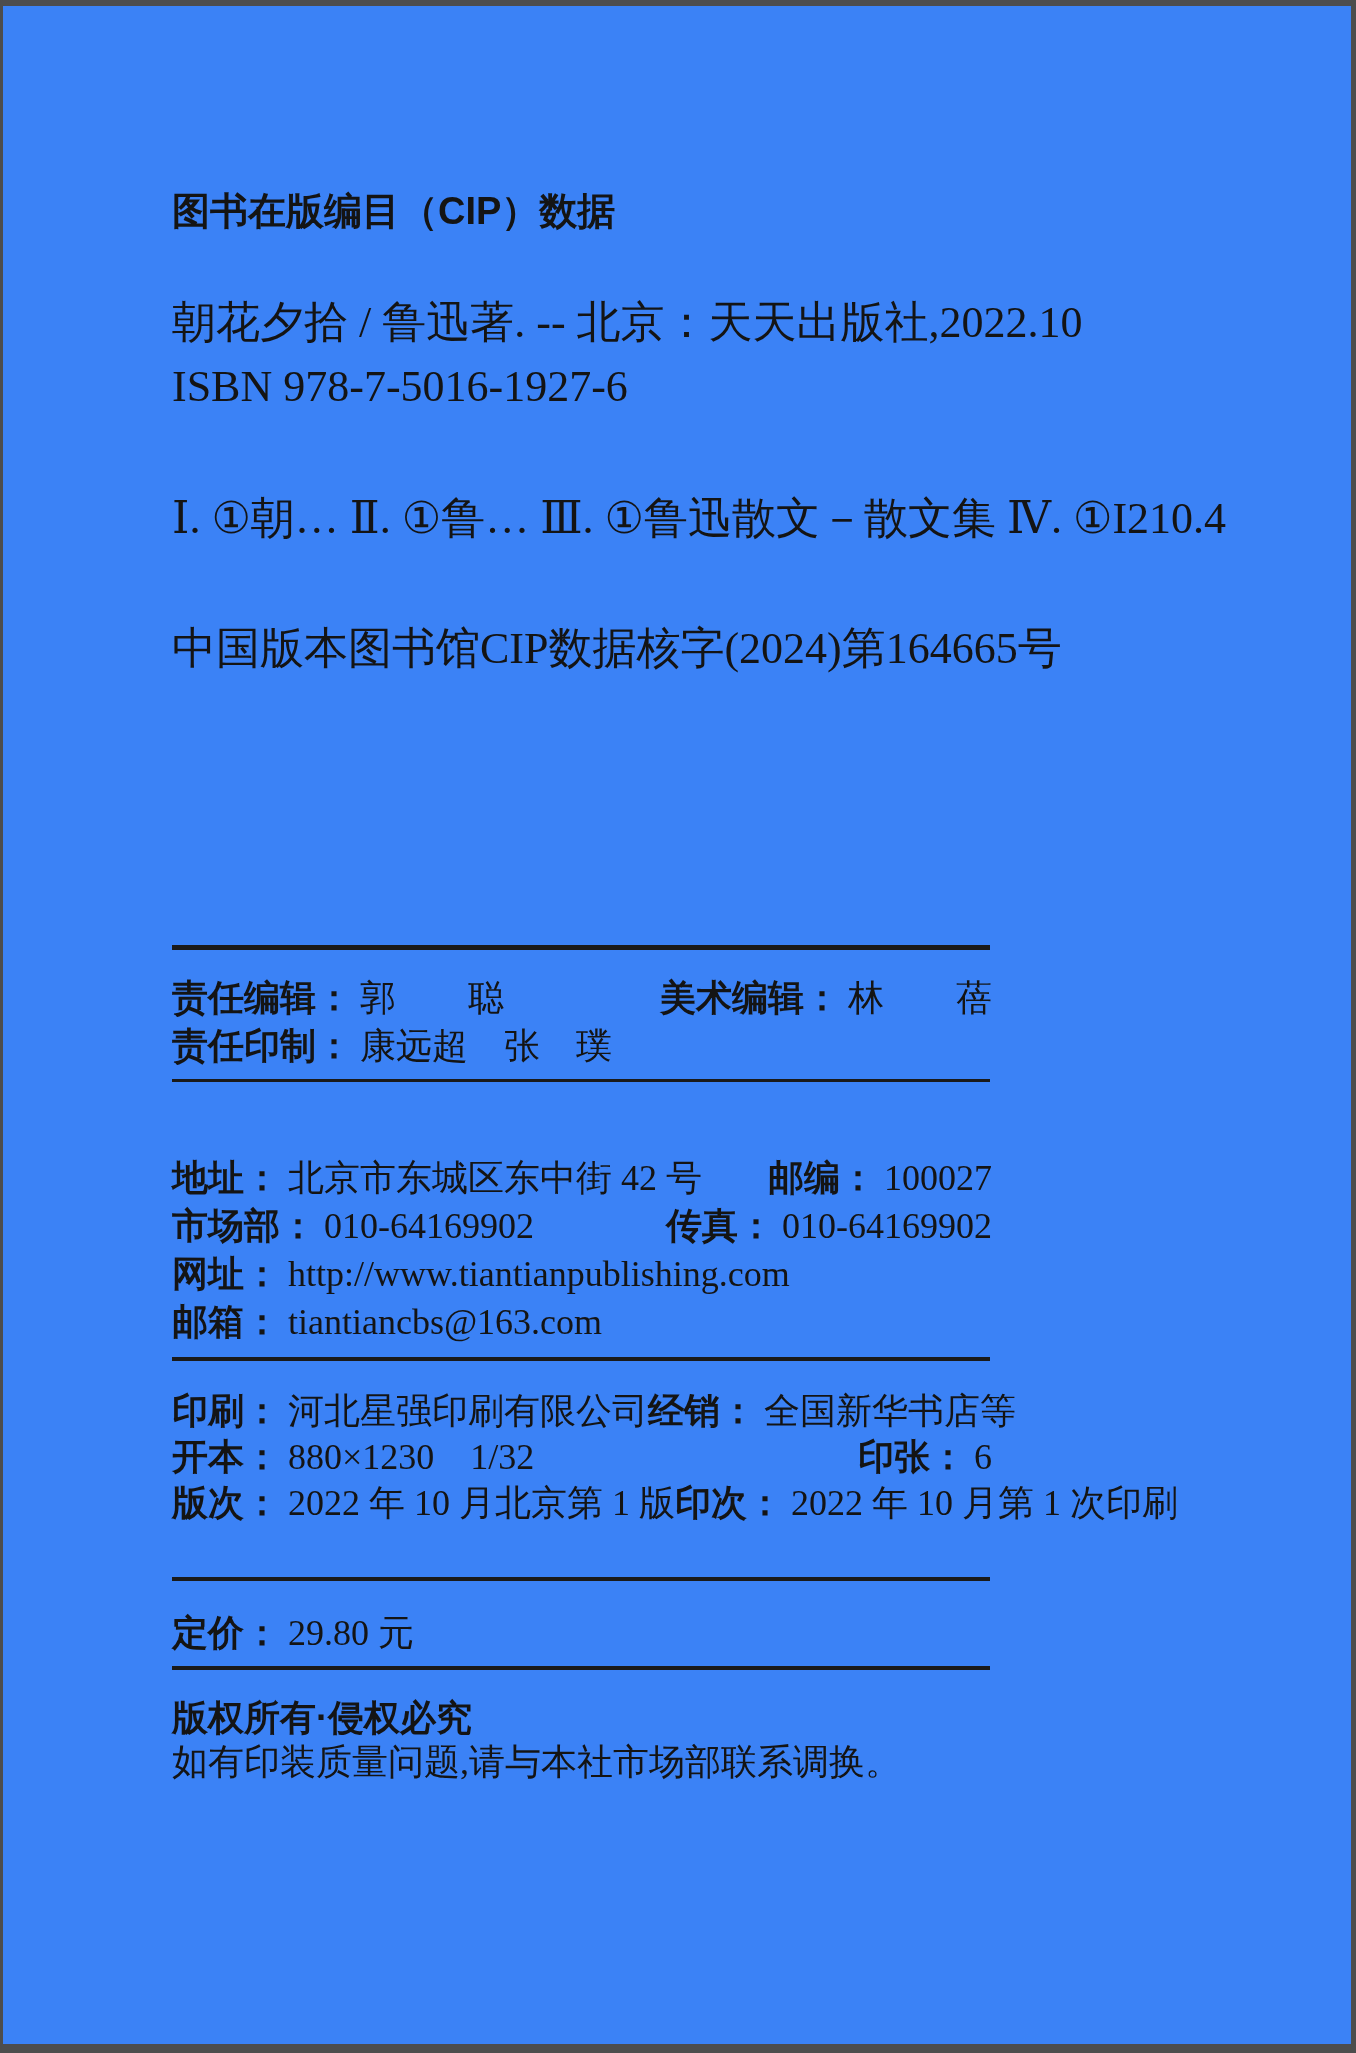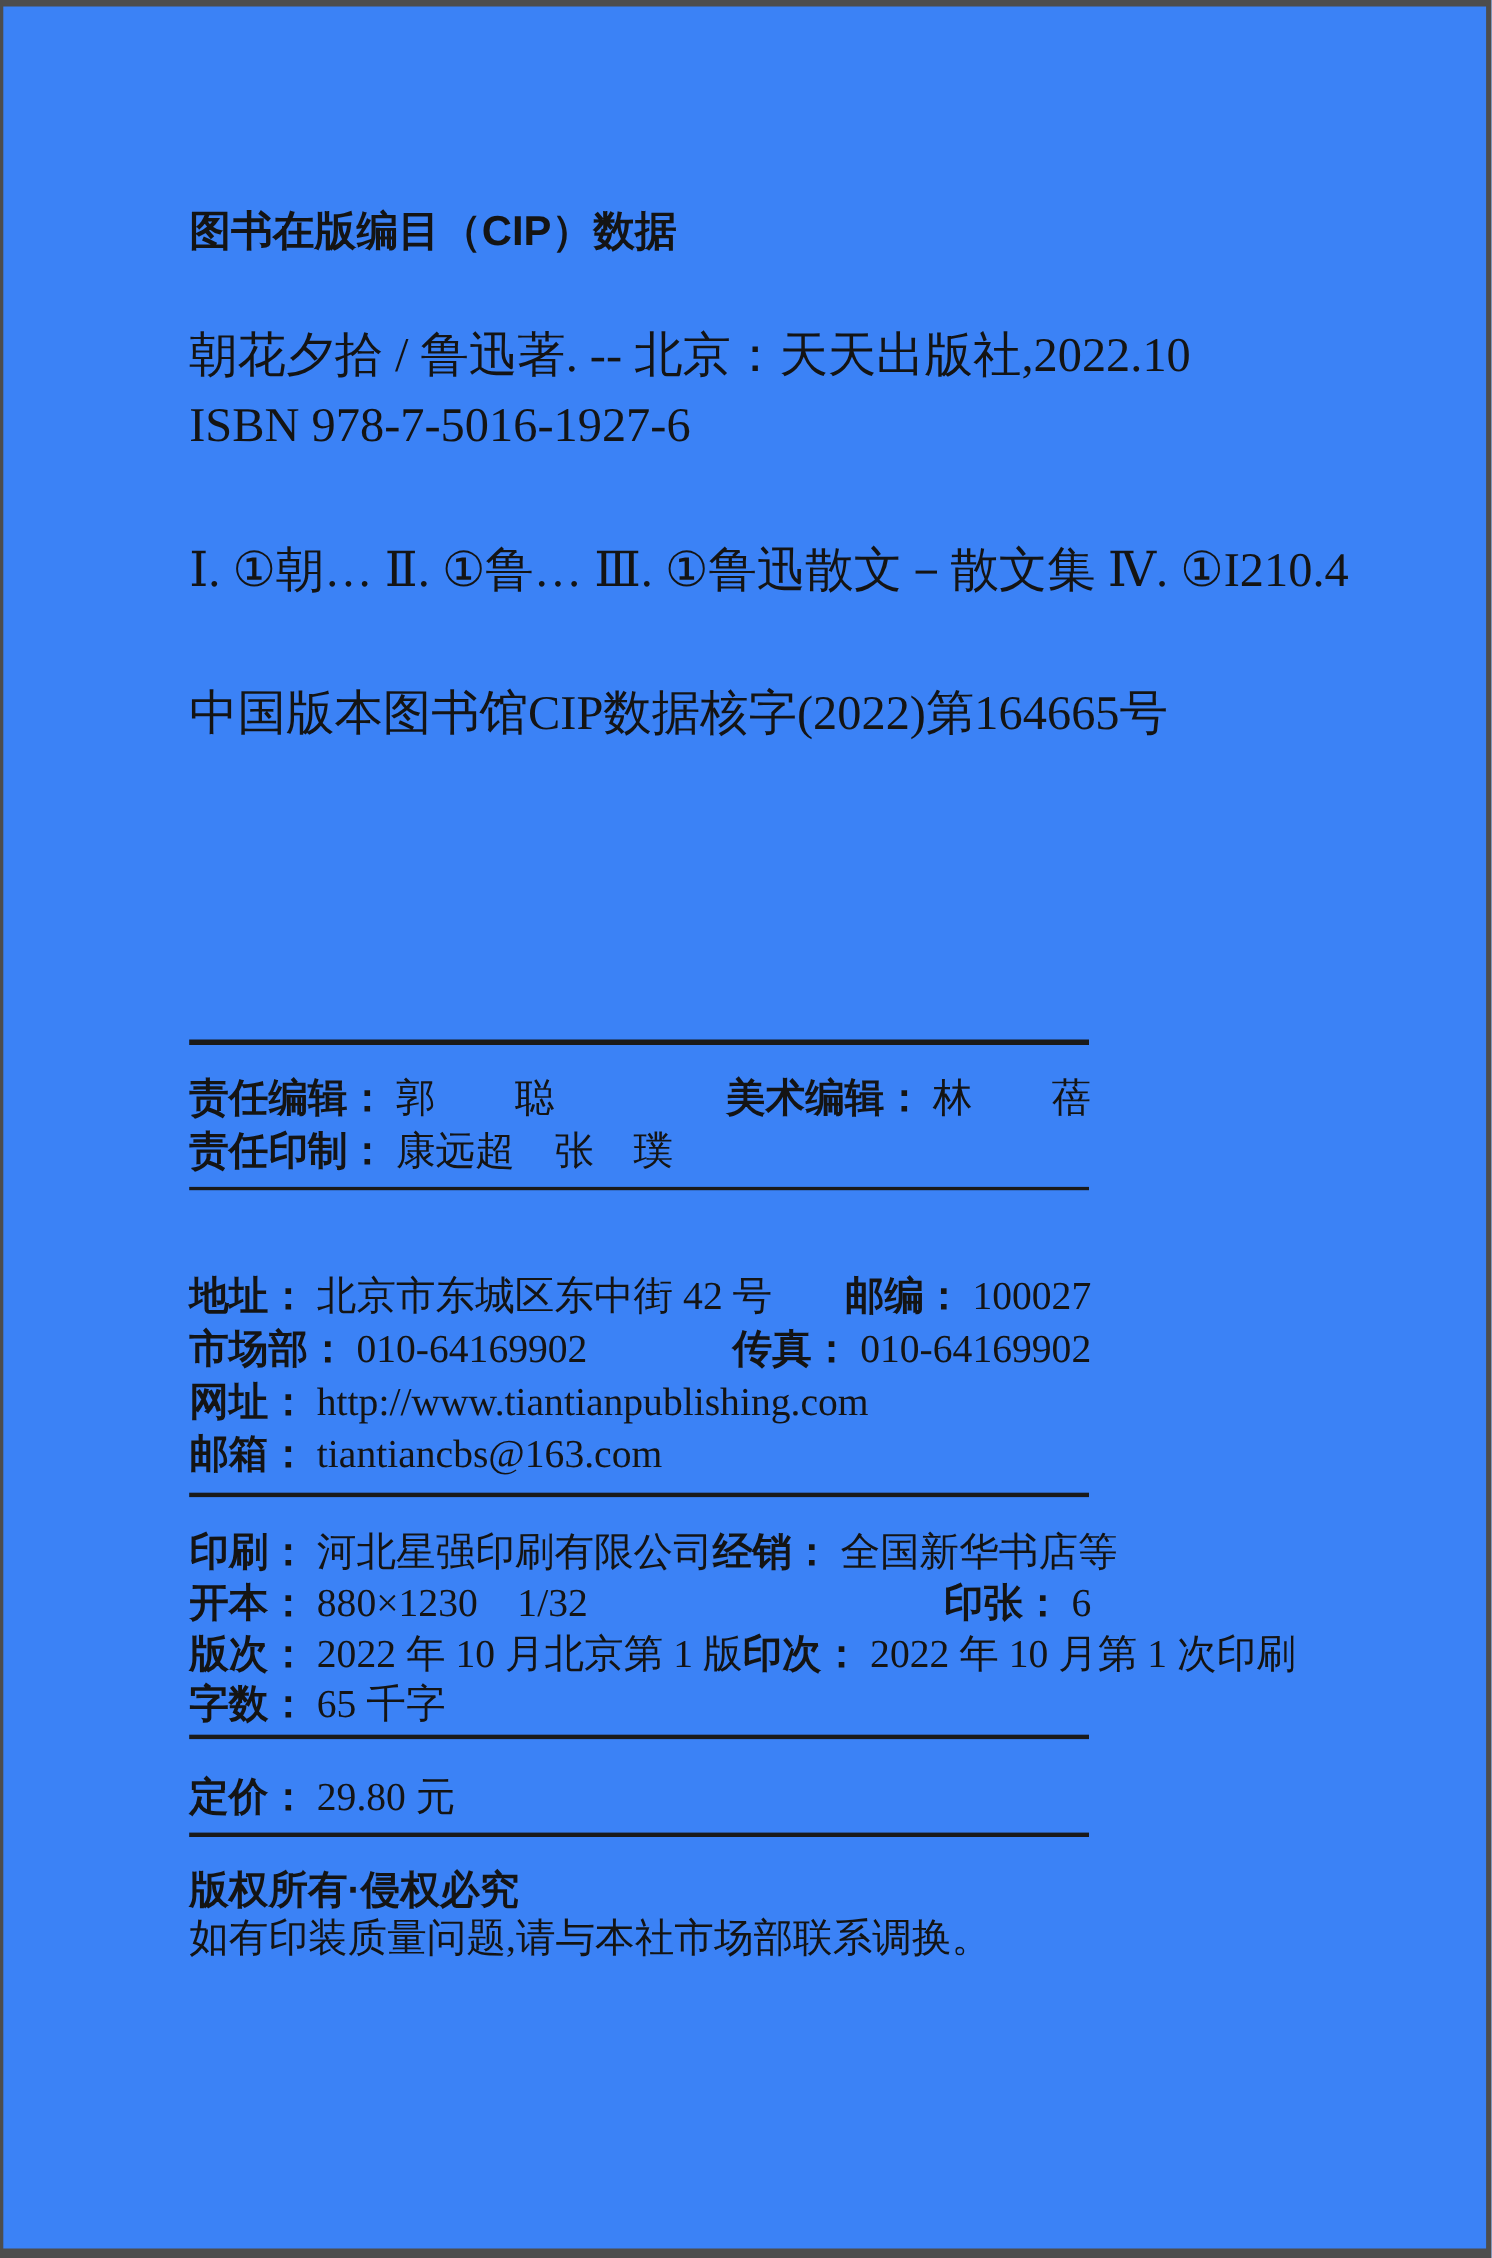--- a/index.html
+++ b/index.html
@@ -53,21 +53,21 @@
 </style>
 </head>
 <body>
 
 <div class="scan-frame">
 
   <div class="row heading" style="top:184px">图书在版编目（CIP）数据</div>
   <div class="row cip-line" style="top:292px">朝花夕拾 / 鲁迅著. -- 北京：天天出版社,2022.10</div>
   <div class="row cip-line" style="top:356px">ISBN 978-7-5016-1927-6</div>
   <div class="row cip-line" style="top:488px">Ⅰ. ①朝… Ⅱ. ①鲁… Ⅲ. ①鲁迅散文－散文集 Ⅳ. ①I210.4</div>
-  <div class="row cip-line" style="top:618px">中国版本图书馆CIP数据核字(2022)第164665号</div>
+  <div class="row cip-line" style="top:618px">中国版本图书馆CIP数据核字(2024)第164665号</div>
 
   <div class="divider" style="top:939px; height:5px"></div>
 
   <div class="row flex" style="top:971px">
     <span class="grp">
       <span class="lbl">责任编辑：</span><span class="val">郭　　聪</span>
     </span>
     <span class="grp">
       <span class="lbl">美术编辑：</span><span class="val">林　　蓓</span>
     </span>
@@ -120,23 +120,20 @@
     </span>
   </div>
   <div class="row flex" style="top:1476px">
     <span class="grp">
       <span class="lbl">版次：</span><span class="val">2022 年 10 月北京第 1 版</span>
     </span>
     <span class="grp">
       <span class="lbl">印次：</span><span class="val">2022 年 10 月第 1 次印刷</span>
     </span>
   </div>
-  <div class="row" style="top:1522px">
-    <span class="lbl">字数：</span><span class="val">65 千字</span>
-  </div>
 
   <div class="divider" style="top:1571px; height:4px"></div>
 
   <div class="row flex" style="top:1606px">
     <span class="grp">
       <span class="lbl">定价：</span><span class="val">29.80 元</span>
     </span>
   </div>
 
   <div class="divider" style="top:1660px; height:4px"></div>

